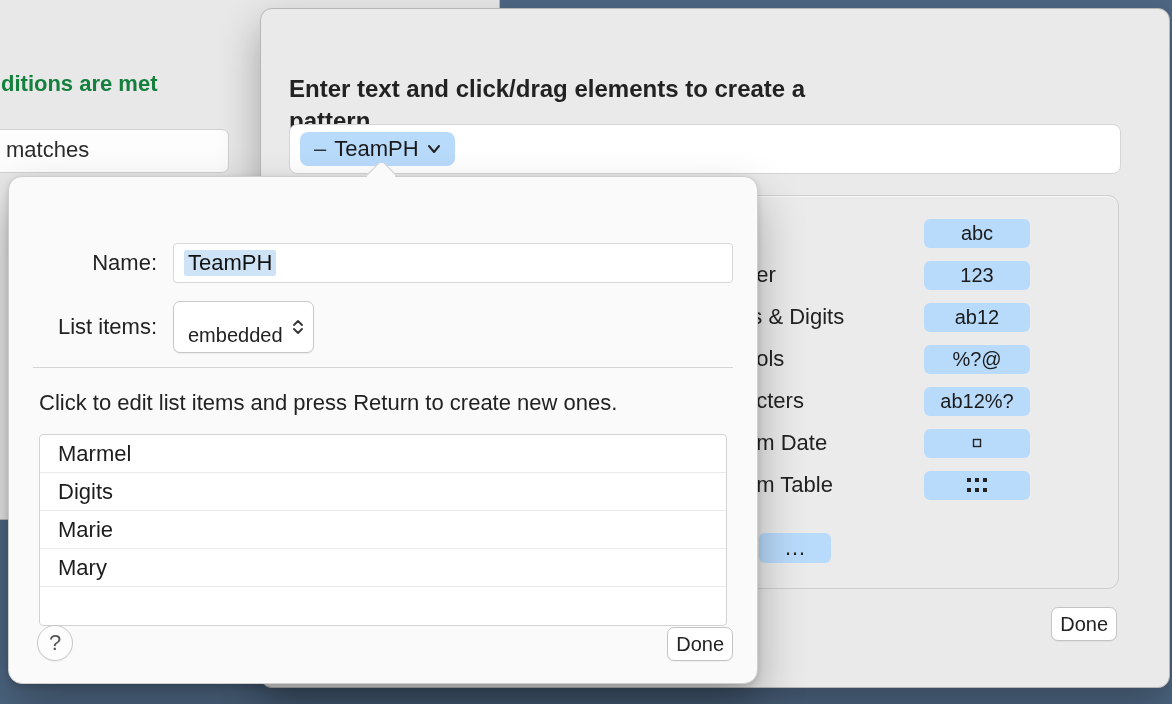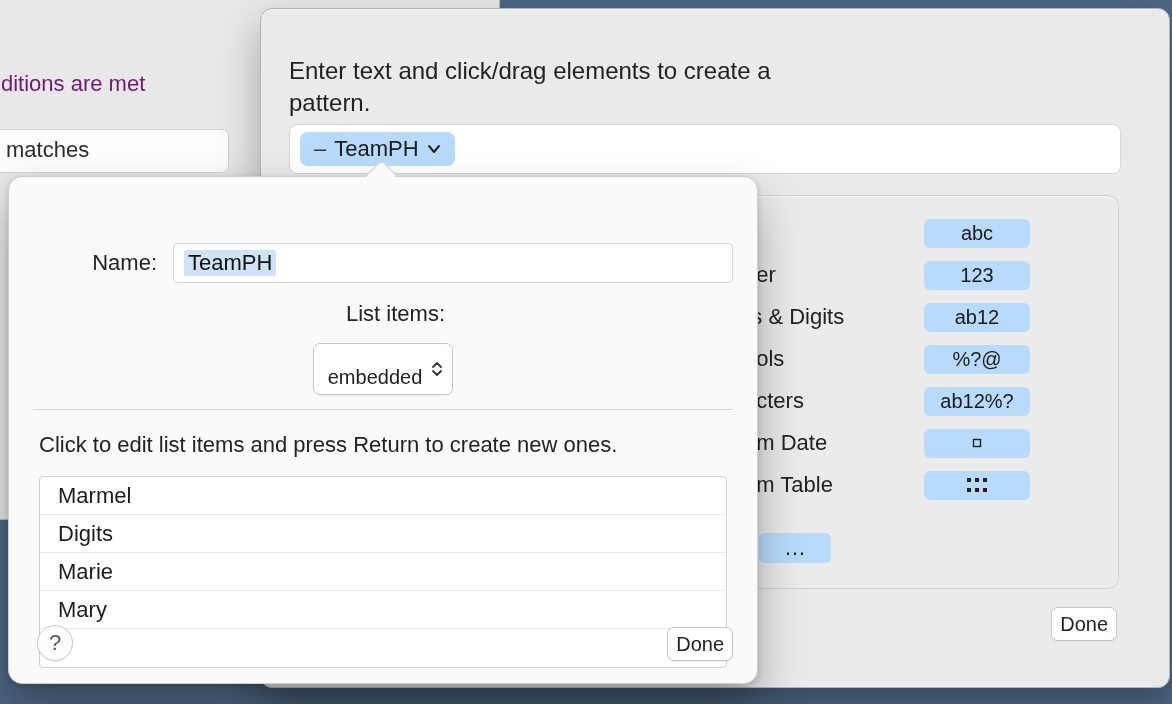--- a/index.html
+++ b/index.html
@@ -24,21 +24,22 @@
     height: 640px;
     background: #e9e8e8;
     border: 1px solid #b9b8b7;
     border-radius: 12px;
   }
   .window-back .label-ditions {
     position: absolute;
     left: 200px;
     top: 190px;
     font-size: 22px;
-    color: #701a75;
+    color: #15803d;
+    font-weight: bold;
   }
   .window-back .matches-chip {
     position: absolute;
     left: 188px;
     top: 248px;
     height: 44px;
     line-height: 40px;
     padding: 0 36px 0 16px;
     background: #fdfdfd;
     border: 1px solid #d2d1d1;
@@ -56,24 +57,24 @@
     width: 910px;
     height: 680px;
     background: #ebeaea;
     border: 1px solid #b7b6b5;
     border-radius: 12px;
     box-shadow: 0 18px 42px rgba(0,0,0,0.30);
   }
   .pattern-instr {
     position: absolute;
     left: 28px;
-    top: 46px;
+    top: 64px;
     width: 560px;
     font-size: 24px;
-    font-weight: 400;
+    font-weight: 700;
     color: #222;
     line-height: 1.35;
   }
   
   .pattern-bar {
     position: absolute;
     left: 28px;
     top: 115px;
     right: 48px;
     height: 50px;
@@ -214,21 +215,21 @@
     align-items: center;
     gap: 16px;
   }
   .pop-content {
     position: absolute;
     left: 24px;
     right: 24px;
     top: 38px;
   }
   .row-name { margin-bottom: 18px; margin-top: 28px; }
-  .row-list { margin-bottom: 7px; flex-direction: column; }
+  .row-list { margin-bottom: 7px; }
   .form-label {
     width: 124px;
     text-align: right;
     font-size: 22px;
     color: #222;
   }
   .text-input {
     display: flex;
     align-items: center;
     height: 40px;

